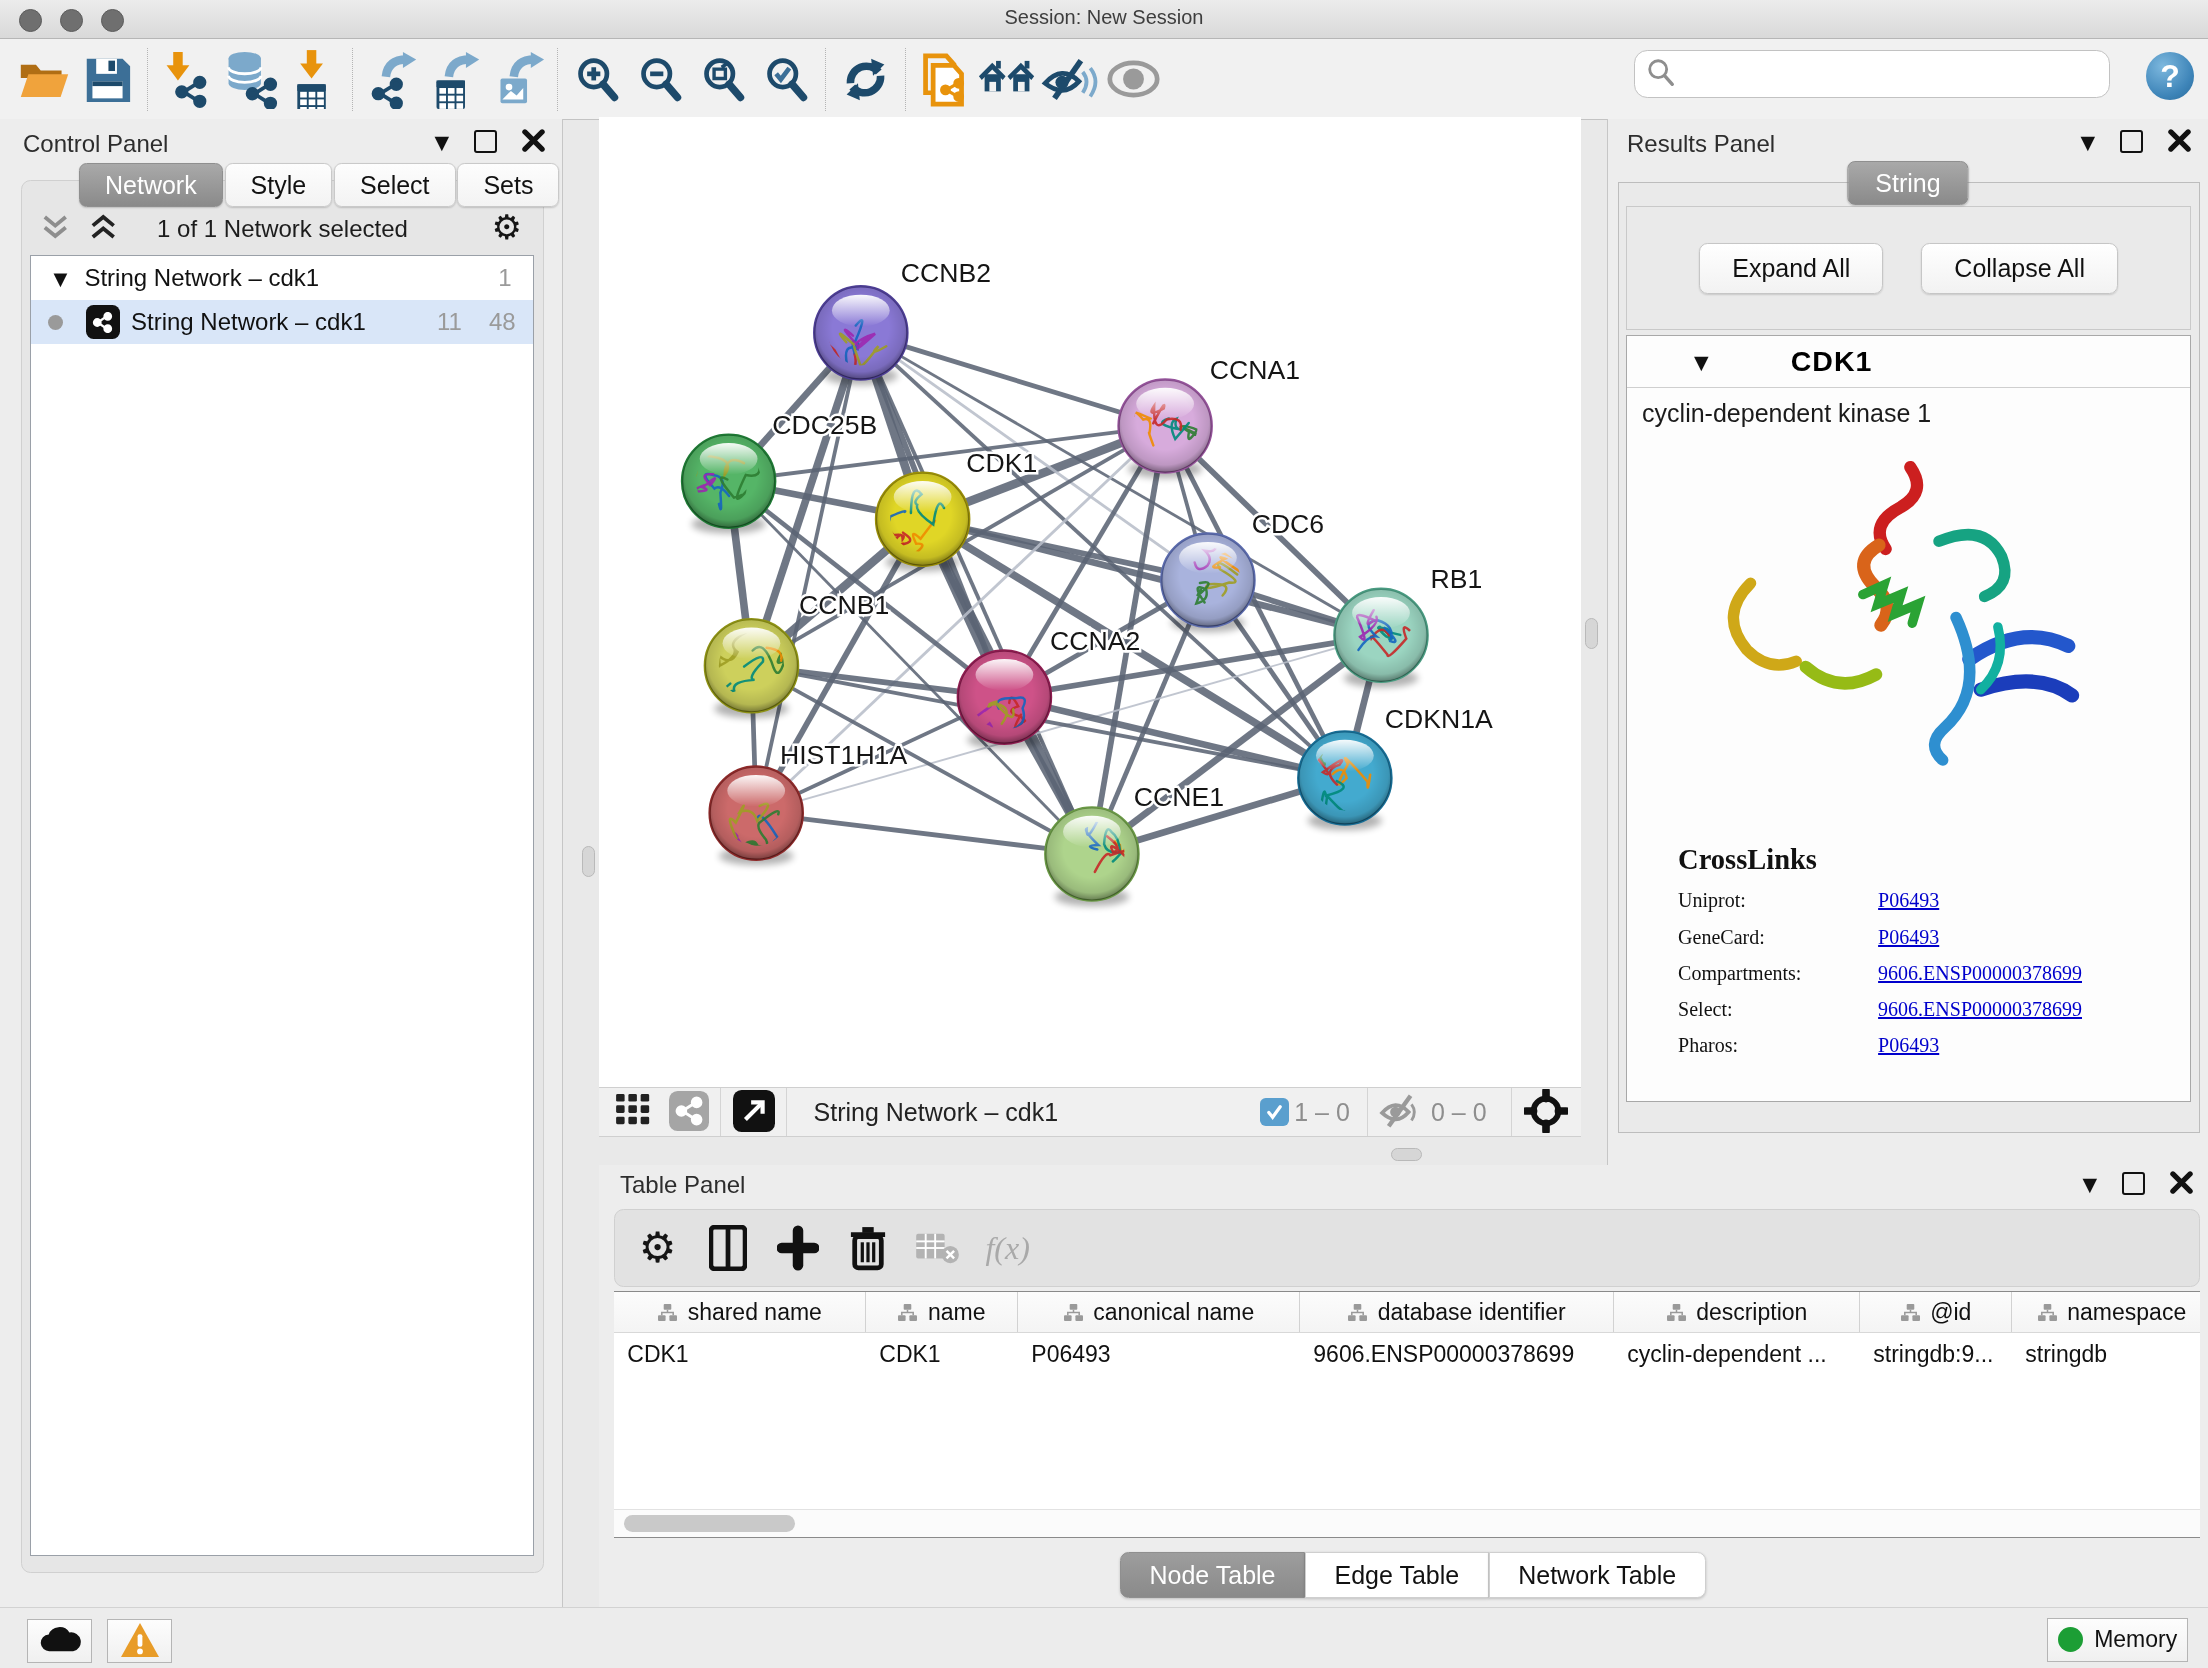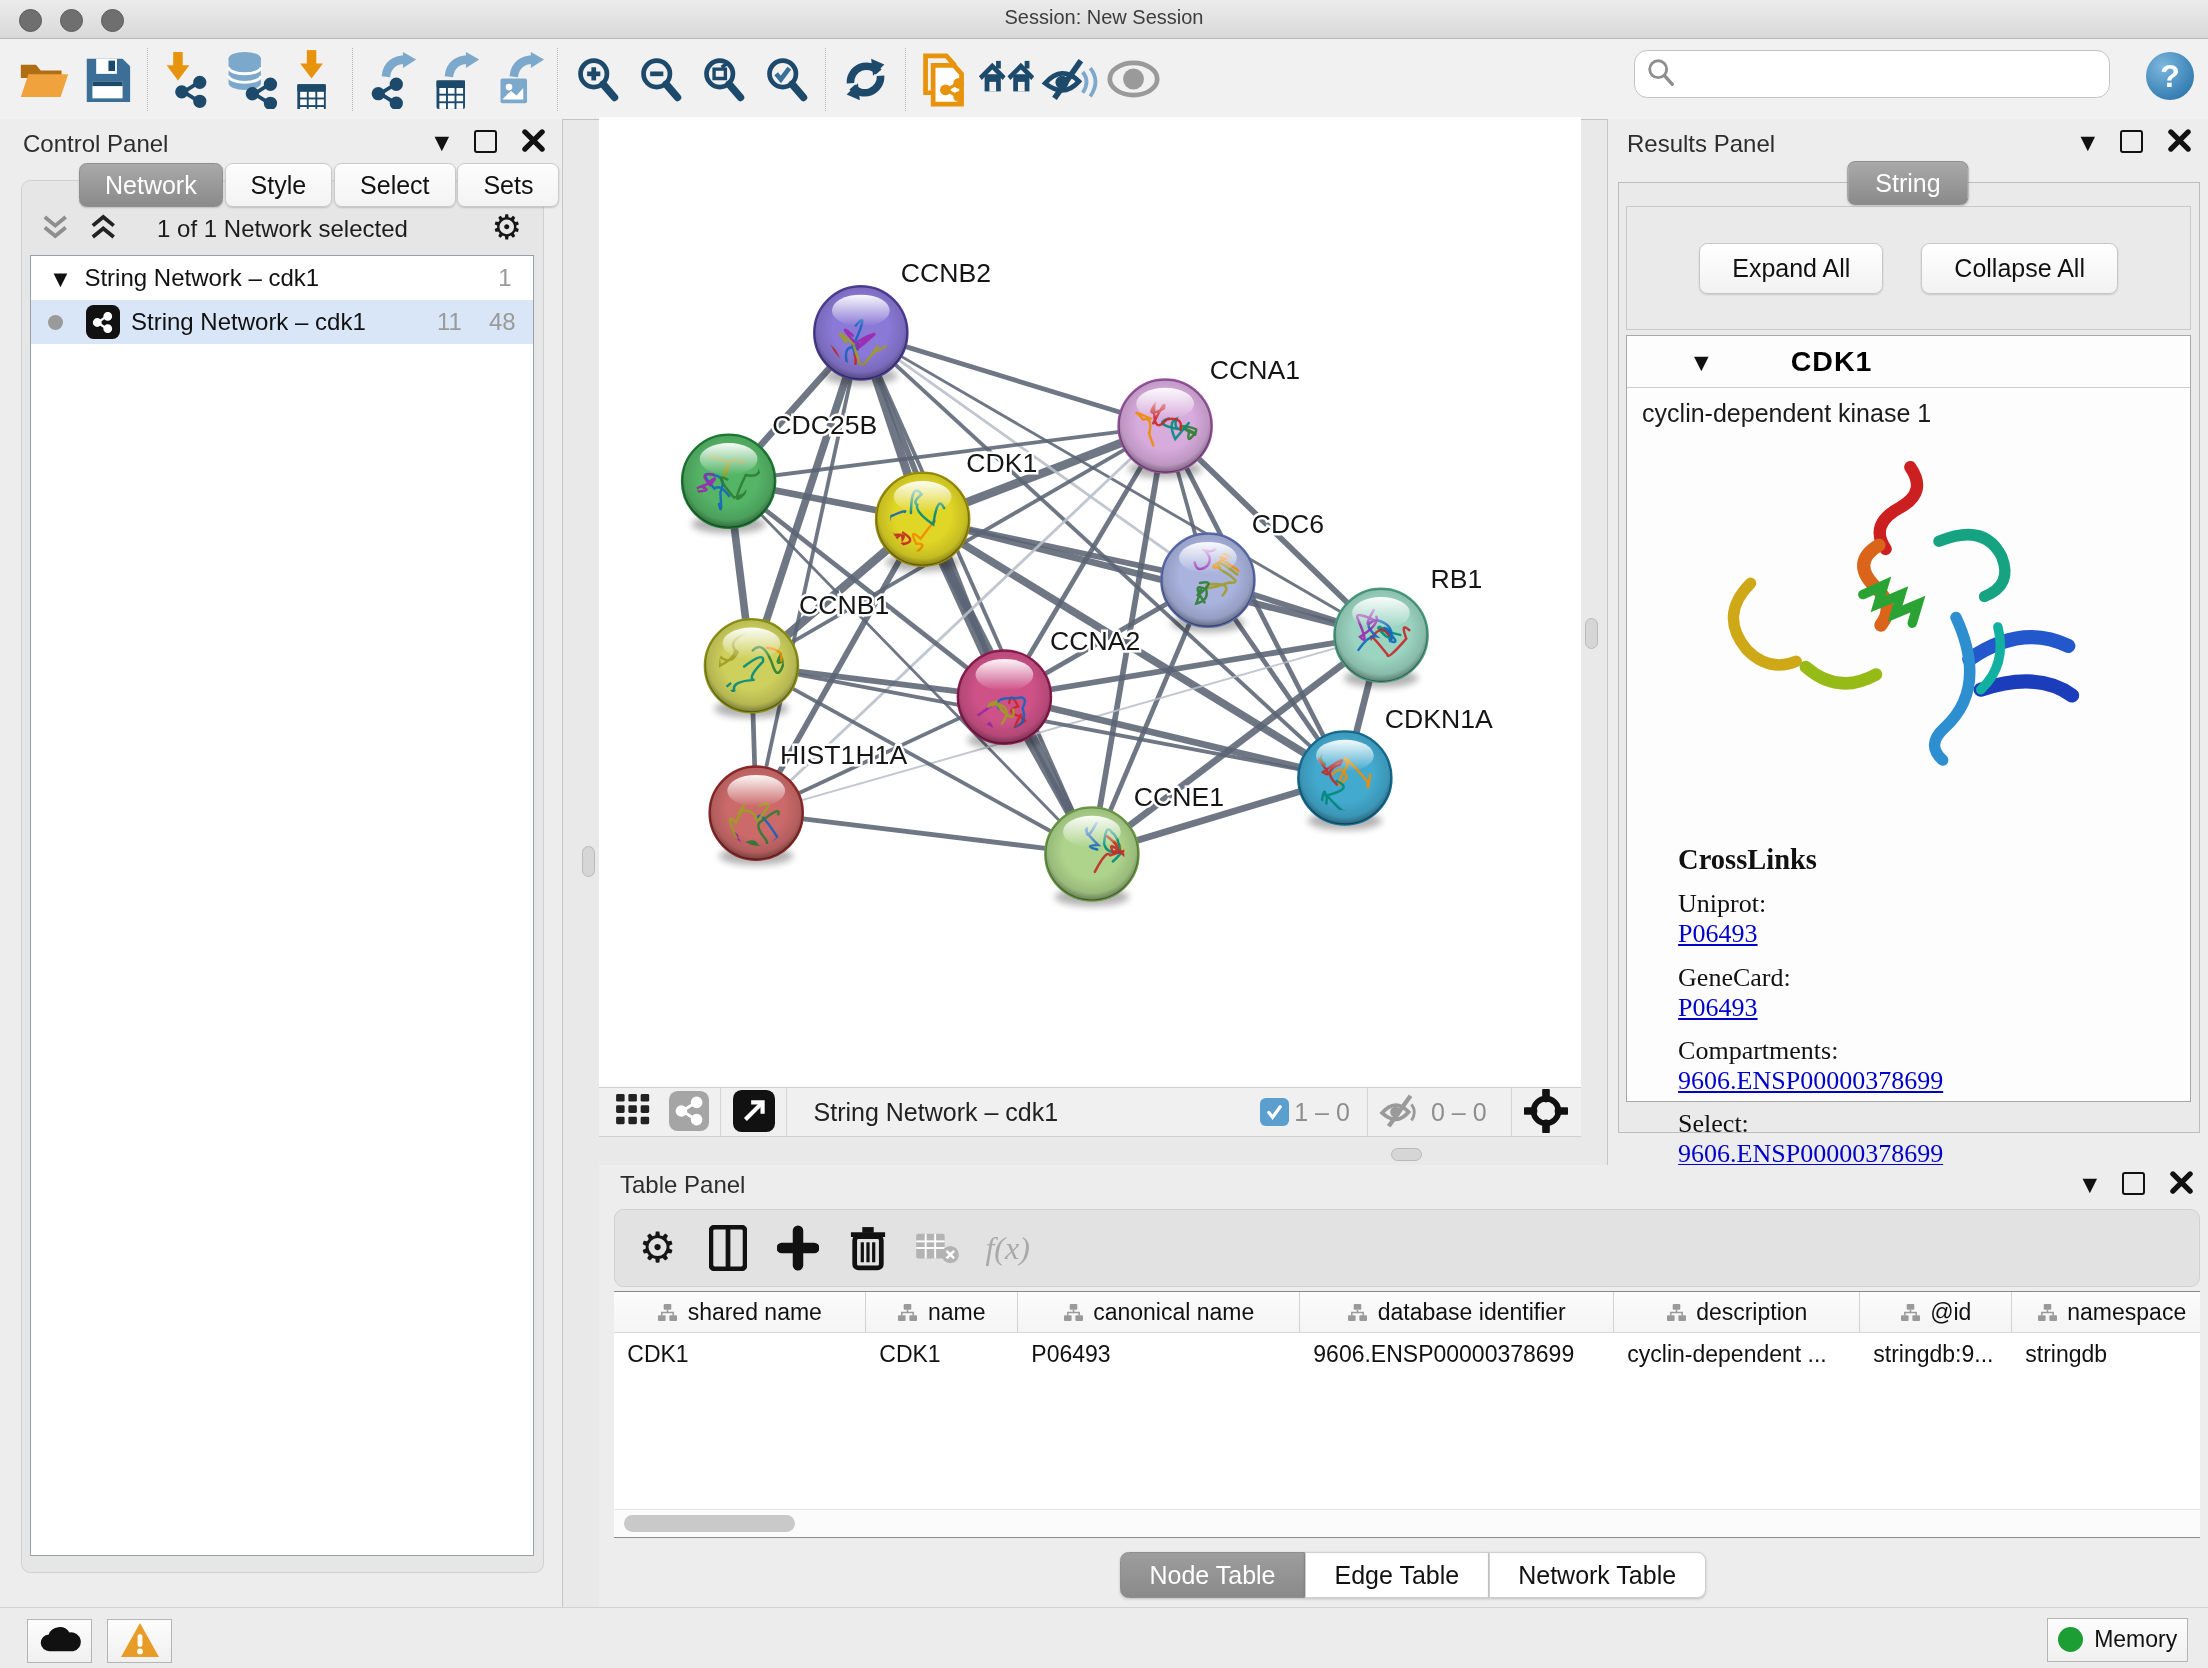--- a/index.html
+++ b/index.html
@@ -85,21 +85,21 @@
     border-radius:8.6px;font-size:25px;color:#111;display:flex;align-items:center;box-shadow:0 1px 1.9px rgba(0,0,0,.15);}
   .rp-content{position:absolute;left:7.6px;top:152px;width:565px;height:767px;background:#fdfdfd;
     border:1px solid #a8a8a8;box-sizing:border-box;}
   .rp-generow{height:51px;border-bottom:1px solid #cfcfcf;display:flex;align-items:center;}
   .rp-generow .tri{margin:0 0 0 67px;font-size:19px;}
   .rp-generow .gene{font-size:28.5px;font-weight:bold;margin-left:82px;letter-spacing:1px;}
   .rp-desc{font-size:25px;color:#1b1b1b;padding:11.4px 0 0 15px;}
   .protein{position:absolute;left:57px;top:114px;}
   .xl{position:absolute;left:51px;top:495px;font-family:"Liberation Serif",serif;margin-top:13px;}
   .xl-title{font-size:28.5px;font-weight:bold;color:#111;}
-  .xl-row{display:flex;margin-top:13.3px;font-size:26px;flex-direction:column;}
+  .xl-row{display:flex;margin-top:13.3px;font-size:20px;}
   .xl-row .lab{width:200px;color:#111;}
   .xl-row a{color:#0000cc;text-decoration:underline;}
 
   
   .table-panel{position:absolute;left:599px;top:1165px;width:1609px;height:442px;background:#ededed;}
   .tp-hdr{position:absolute;left:21px;top:5.7px;}
   .tp-toolbar{position:absolute;left:15px;top:44px;width:1586px;height:78px;background:#e2e2e2;
     border:1px solid #d0d0d0;border-radius:9.5px;display:flex;align-items:center;box-sizing:border-box;}
   .tp-toolbar .ic{width:70px;height:63px;}
   .fx{font-family:"Liberation Serif",serif;font-style:italic;font-size:32px;color:#a9a9a9;}

